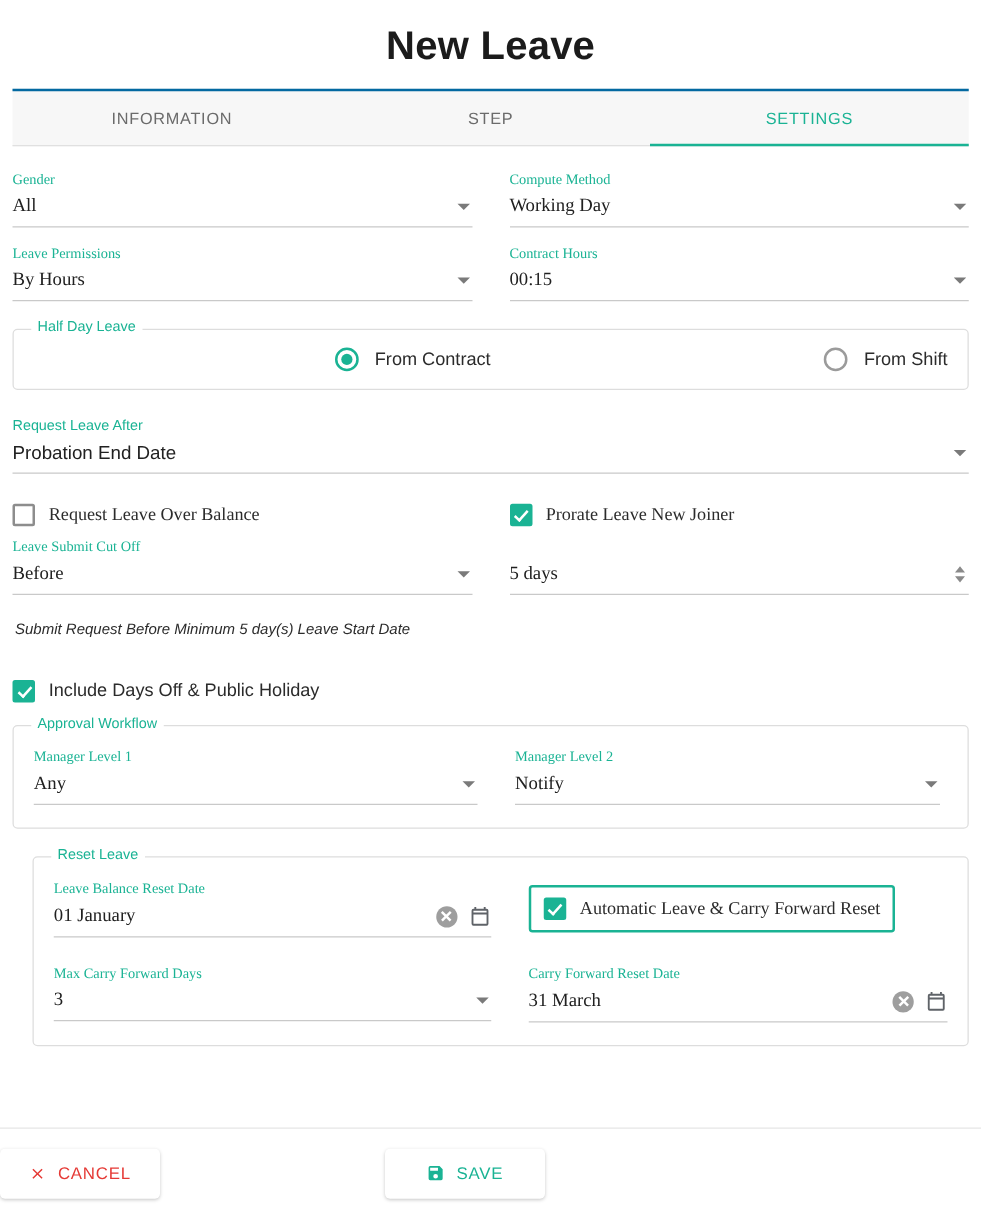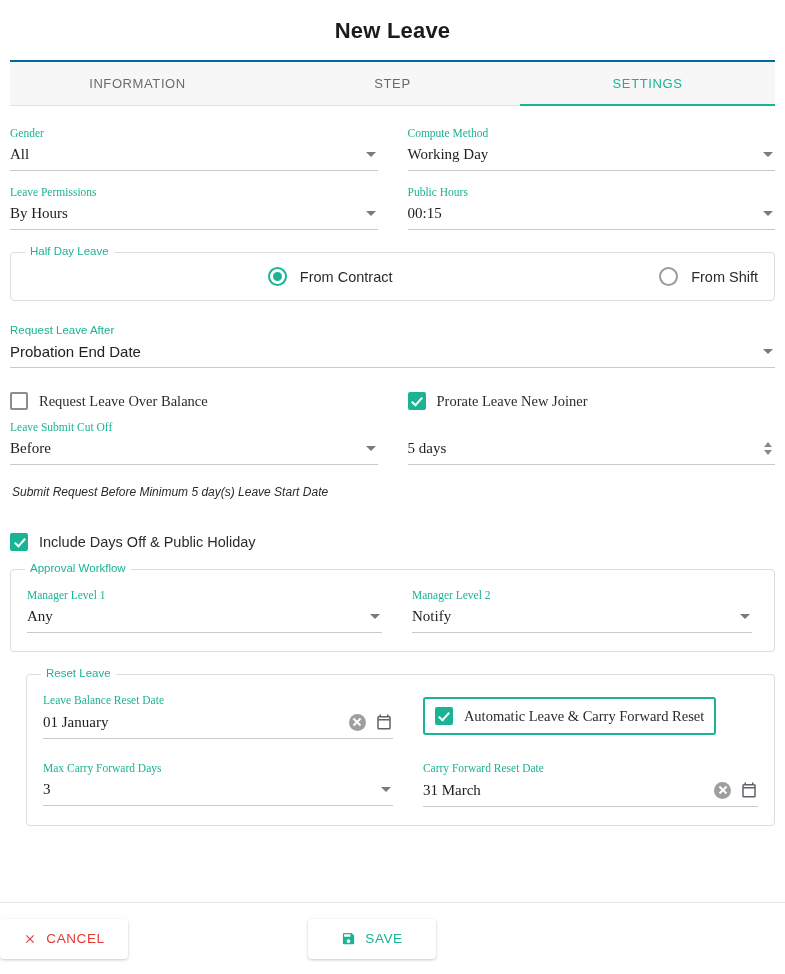--- a/index.html
+++ b/index.html
@@ -13,21 +13,21 @@
   .page {
     position: relative;
     width: 785px; height: 974px;
     overflow: hidden;
     background: #fff;
   }
 
   
   .title {
     text-align: center;
-    font-size: 22px;
+    font-size: 32px;
     font-weight: bold;
     color: #1b1b1b;
     padding: 18px 0 16px 0;
     letter-spacing: .2px;
   }
 
   
   .tabs {
     display: flex;
     background: #f7f7f7;
@@ -303,21 +303,21 @@
         <div class="field">
           <div class="flabel">Leave Permissions</div>
           <div class="fvalue-line">
             <span class="fvalue">By Hours</span>
             <span class="caret"></span>
           </div>
         </div>
       </div>
       <div class="col">
         <div class="field">
-          <div class="flabel">Public Hours</div>
+          <div class="flabel">Contract Hours</div>
           <div class="fvalue-line">
             <span class="fvalue">00:15</span>
             <span class="caret"></span>
           </div>
         </div>
       </div>
     </div>
 
     <div class="fieldset">
       <span class="legend">Half Day Leave</span>

